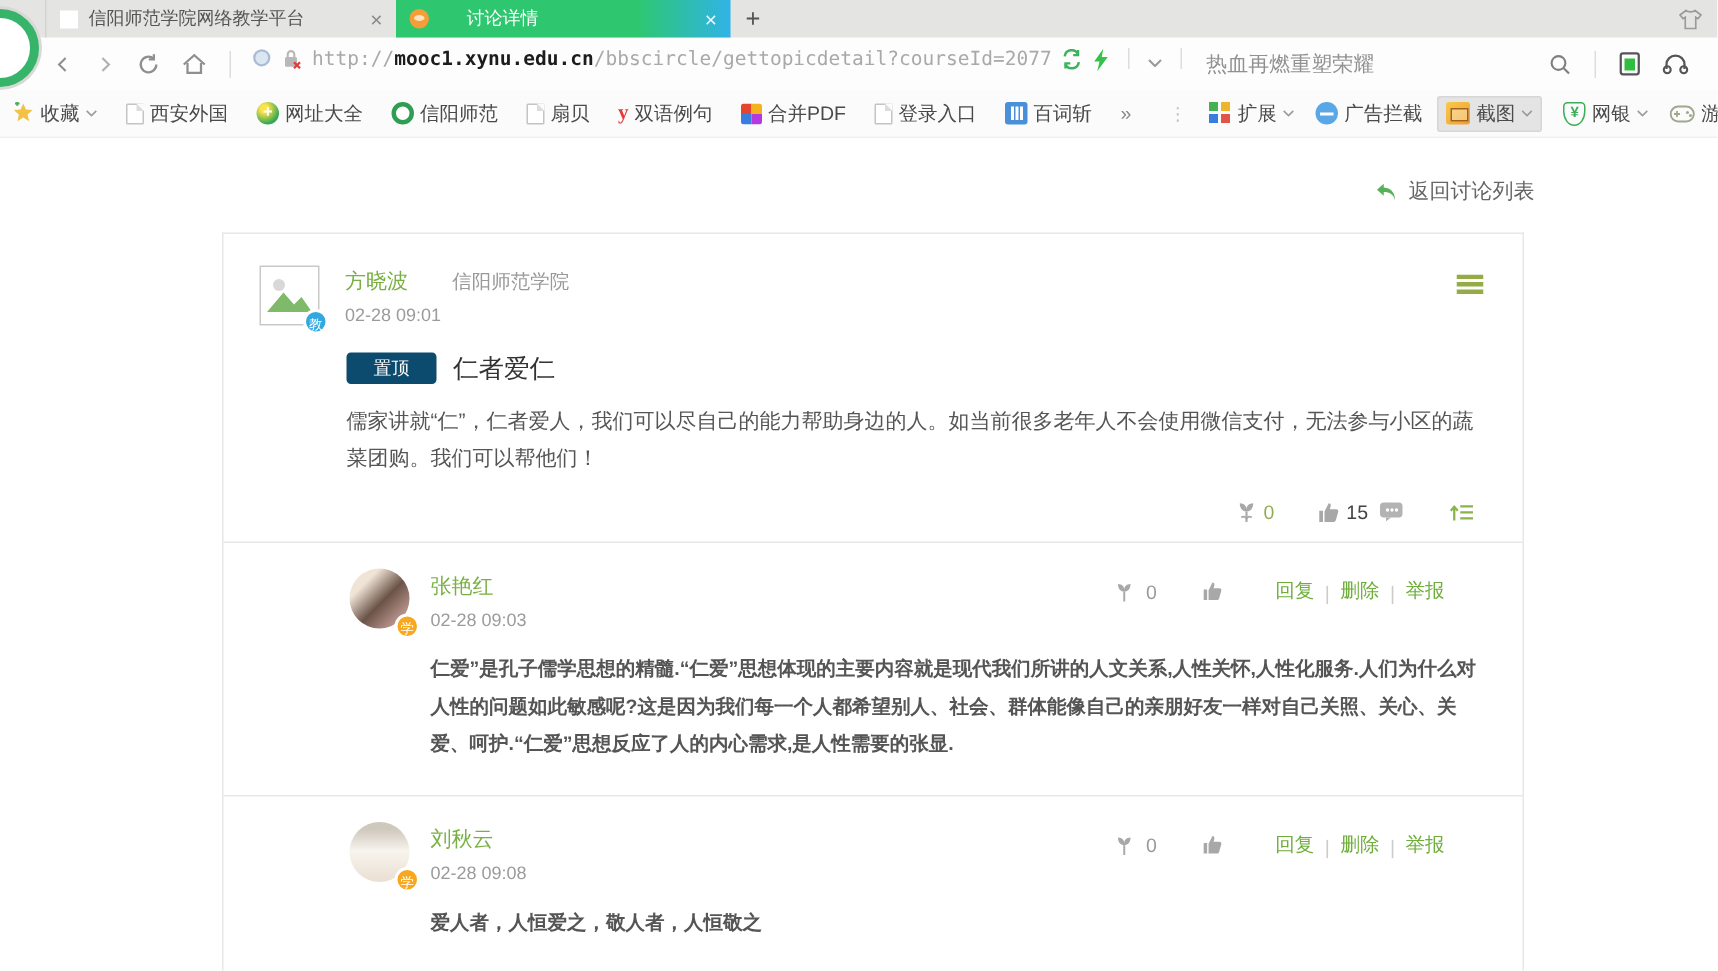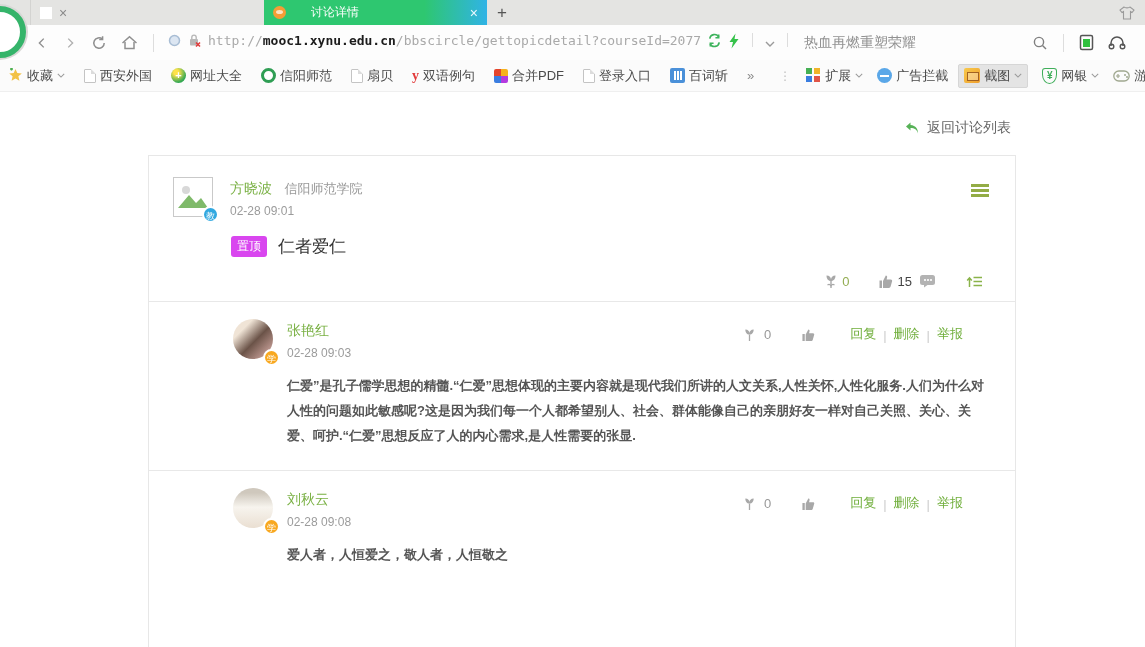--- a/index.html
+++ b/index.html
@@ -61,38 +61,38 @@
   .blocks i:nth-child(3){ left:0; top:8px; background:#3a7de0; }
   .blocks i:nth-child(4){ left:8px; top:8px; background:#e05548; }
   .minus-circle { width:15px; height:15px; border-radius:50%; background:#5aa7e8; position:relative; }
   .minus-circle::after { content:""; position:absolute; left:3px; top:6.5px; width:9px; height:2px; background:#fff; }
   .shot { width:16px; height:15px; border-radius:2px; background:linear-gradient(135deg,#f8c94a,#ef9f2e); position:relative; }
   .shot::after { content:""; position:absolute; left:3px; top:4px; width:10px; height:7px; border:1px solid rgba(140,70,10,.8); background:rgba(255,255,255,.35); }
   .shield { width:15px; height:16px; border:1.5px solid #3fae5a; border-radius:3px 3px 50% 50%/3px 3px 60% 60%; color:#3fae5a; font-size:10px; font-weight:bold; text-align:center; line-height:13px; }
 
   
   .content { position:relative; height:555px; background:#fff; }
-  .backrow { position:absolute; top:27px; right:134px; display:flex; align-items:center; gap:7px; font-size:14px; color:#666; }
+  .backrow { position:absolute; top:27px; right:122px; display:flex; align-items:center; gap:7px; font-size:14px; color:#666; }
   .card { position:absolute; left:148px; top:63px; width:868px; height:600px; background:#fff;
           border:1px solid #e7e7e7; border-bottom:none; }
 
   .post { padding:21px 26px 12px 24px; }
   .post-head { display:flex; }
   .avatar-broken { width:40px; height:40px; border:1px solid #c9c9c9; background:#fff; position:relative; flex:none; }
   .role-badge { position:absolute; right:-7px; bottom:-7px; width:17px; height:17px; border-radius:50%;
                 border:2px solid #fff; color:#fff; font-size:9px; line-height:17px; text-align:center; }
   .role-badge.t { background:#31a8e0; }
   .role-badge.s { background:#f8a820; }
   .post-info { margin-left:17px; padding-top:2px; }
   .uname { color:#79b043; font-size:14px; }
-  .uschool { color:#999; font-size:13px; margin-left:8px; }
+  .uschool { color:#999; font-size:13px; margin-left:25px; }
   .utime { color:#9b9b9b; font-size:12px; margin-top:6px; }
   .burger { margin-left:auto; padding-top:6px; }
   .title-row { margin:17px 0 0 58px; display:flex; align-items:center; gap:11px; }
-  .pin { background:#d946ef; color:#fff; font-size:12px; padding:2px 6px; border-radius:3px; }
+  .pin { background:#0c4a6e; color:#fff; font-size:12px; padding:2px 18px; border-radius:3px; }
   .post-title { font-size:17px; color:#333;text-align:center; }
   .post-body { margin:11px 0 0 58px; font-size:14px; color:#555; line-height:25px; width:758px; }
   .statsrow { display:flex; justify-content:flex-end; align-items:center; margin-top:15px; padding-right:6px; }
   .stat { display:flex; align-items:center; gap:4px; font-size:13px; }
   .stat .n-green { color:#93ad52; }
   .stat .n-dark { color:#444; }
 
   .reply { border-top:1px solid #e8e8e8; padding:17px 26px 22px 24px; }
   .reply-flex { display:flex; }
   .avatar-photo { width:40px; height:40px; border-radius:50%; margin-left:60px; position:relative; flex:none; }
@@ -108,20 +108,21 @@
   .gap28 { width:28px; } .gap30 { width:30px; }
 </style>
 </head>
 <body>
 
 <div class="tabbar">
   <div class="logo-circle"></div>
 
   <div class="tab inactive">
     <span class="fav-blank ic"></span>
+    <span class="tab-title">信阳师范学院网络教学平台</span>
     <span class="tab-close">×</span>
   </div>
 
   <div class="tab active">
     <span class="fav-monkey ic"></span>
     <span class="tab-title">讨论详情</span>
     <span class="tab-close">×</span>
   </div>
 
   <div class="newtab">+</div>
@@ -353,20 +354,21 @@
               <rect y="10" width="18" height="3" fill="#93ac45"></rect>
             </svg>
         </div>
       </div>
 
       <div class="title-row">
         <span class="pin">置顶</span>
         <span class="post-title">仁者爱仁</span>
       </div>
 
+      <div class="post-body">儒家讲就“仁”，仁者爱人，我们可以尽自己的能力帮助身边的人。如当前很多老年人不会使用微信支付，无法参与小区的蔬菜团购。我们可以帮他们！</div>
 
       <div class="statsrow">
         <span class="stat">
           <svg class="ic" width="14" height="16" viewBox="0 0 14 16">
               <path d="M7 15 V8" stroke="#a8a8a8" stroke-width="1.4"></path>
               <path d="M7 8 C4 8 2.5 5.5 2.5 2.5 C5.5 2.5 7 4.5 7 6.5 C7 4.5 8.5 2.5 11.5 2.5 C11.5 5.5 10 8 7 8 Z" fill="#a8a8a8"></path>
               <path d="M3.5 12 C5 11 6.5 11.5 7 13 M10.5 12 C9 11 7.5 11.5 7 13" stroke="#a8a8a8" stroke-width="1.2" fill="none"></path>
             </svg>
           <span class="n-green">0</span>
         </span>

